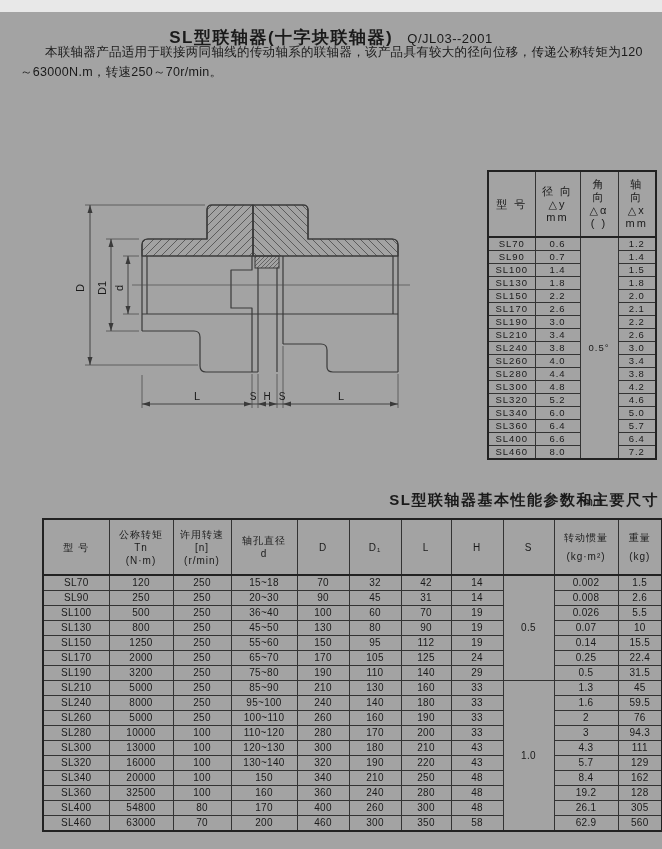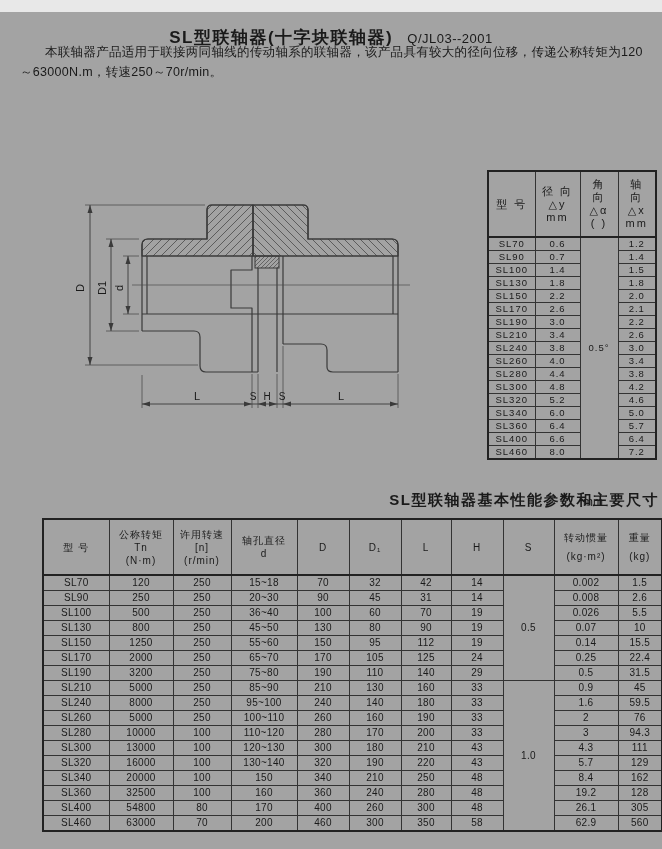--- a/index.html
+++ b/index.html
@@ -415,21 +415,21 @@
         <tr>
           <td>SL210</td>
           <td>5000</td>
           <td>250</td>
           <td>85~90</td>
           <td>210</td>
           <td>130</td>
           <td>160</td>
           <td>33</td>
           <td rowspan="10">1.0</td>
-          <td>0.9</td>
+          <td>1.3</td>
           <td>45</td>
         </tr>
         <tr>
           <td>SL240</td>
           <td>8000</td>
           <td>250</td>
           <td>95~100</td>
           <td>240</td>
           <td>140</td>
           <td>180</td>

